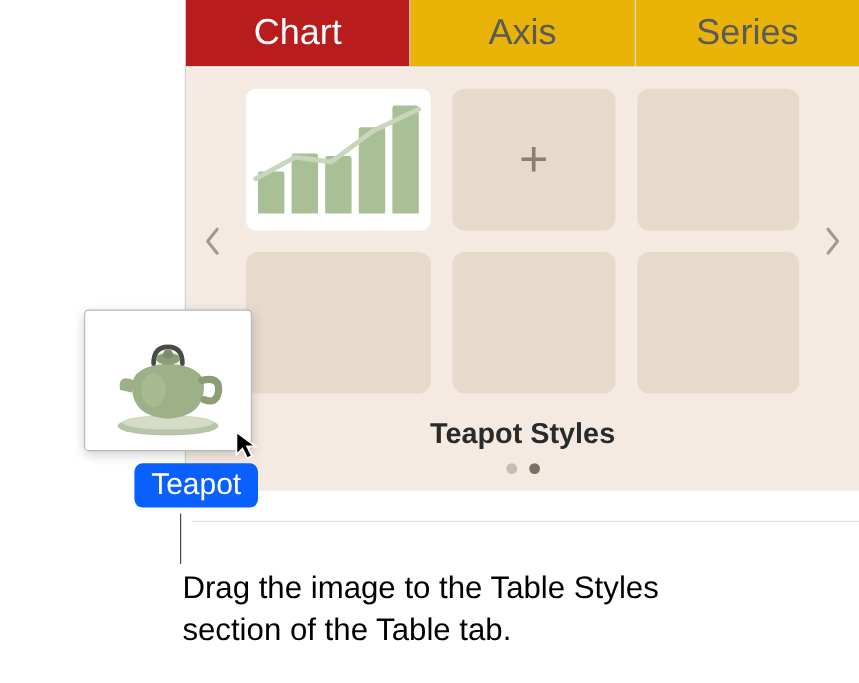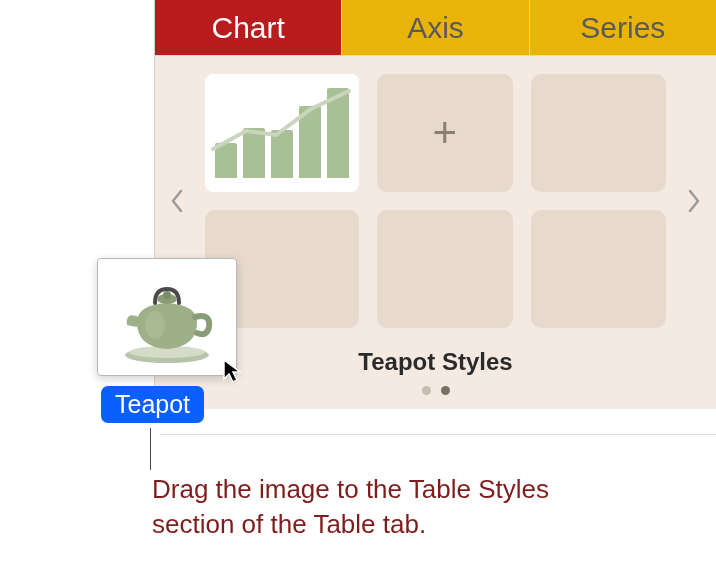--- a/index.html
+++ b/index.html
@@ -145,23 +145,24 @@
     .bottom-line {
       position: absolute;
       left: 160px;
       top: 434px;
       width: 560px;
       height: 1px;
       background: #dcdcdc;
     }
     .drag-item {
       position: absolute;
-      left: 97px;
+      left: 70px;
       top: 258px;
       width: 145px;
+      text-align: right;
     }
     .drag-thumb {
       width: 140px;
       height: 118px;
       background: #fff;
       border: 1px solid #b8b8b8;
       border-radius: 4px;
       box-shadow: 0 3px 10px rgba(0,0,0,0.18);
       display: flex;
       align-items: center;
@@ -193,21 +194,21 @@
       top: 428px;
       width: 1px;
       height: 42px;
       background: #4a4a4a;
     }
     .callout-text {
       position: absolute;
       left: 152px;
       top: 472px;
       font-size: 26px;
-      color: #7f1d1d;
+      color: #000000;
       line-height: 1.35;
       max-width: 430px;
     }
   </style>
 </head>
 <body>
 
 <div class="sidebar-area"></div>
 
 <div class="panel">

